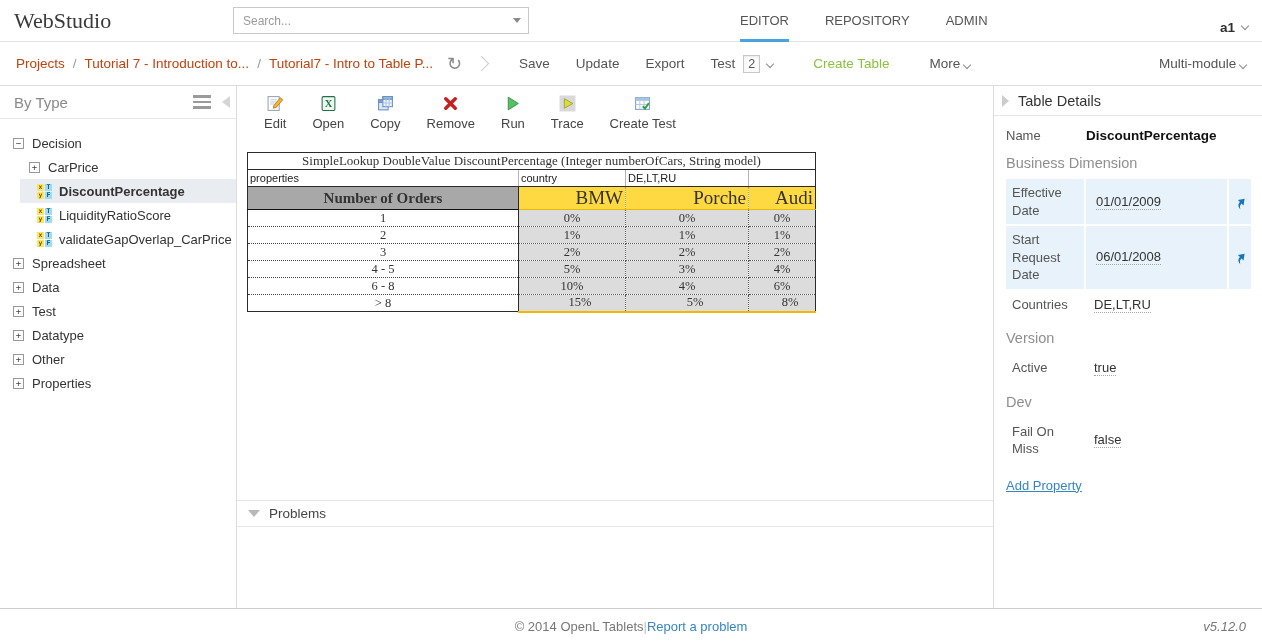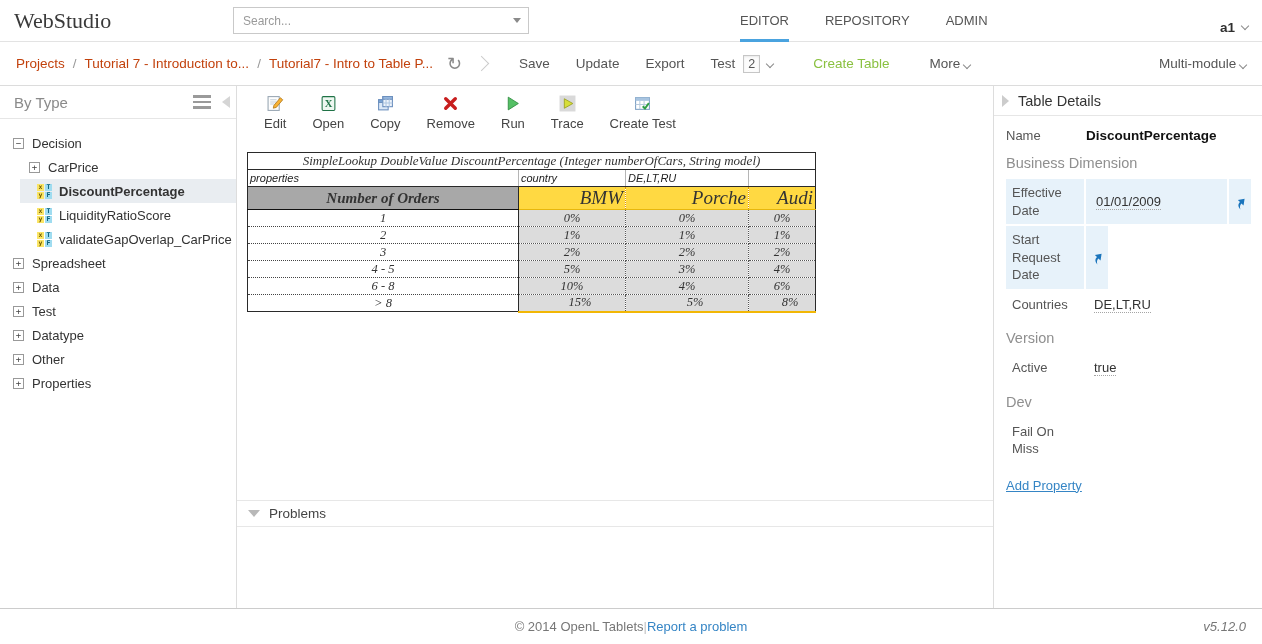--- a/index.html
+++ b/index.html
@@ -54,21 +54,21 @@
   .dt-icon { flex:0 0 auto; width:15px; height:15px; display:grid; grid-template-columns:7px 7px; grid-template-rows:7px 7px; gap:1px; margin-right:7px; }
   .dt-icon span { font-size:6.5px; line-height:7px; text-align:center; font-weight:bold; font-family:"DejaVu Sans Mono", monospace; }
   .dt-icon .cy { background:#fbe565; color:#6d5c00; }
   .dt-icon .cb { background:#9fdcf0; color:#0b5e7a; }
 
   
   .main { flex:1; display:flex; flex-direction:column; border-right:1px solid #ddd; background:#fff; }
   .main-toolbar { height:59px; display:flex; align-items:flex-start; padding:9px 0 0 14px; }
   .tool { display:flex; flex-direction:column; align-items:center; gap:4px; padding:0 13px; cursor:pointer; font-size:13px; color:#444; }
   .tool svg { display:block; }
-  .table-area { height:355px; padding:7px 0 0 10px;font-style:italic; }
+  .table-area { height:355px; padding:7px 0 0 10px; }
   table.dtable { border-collapse:collapse; table-layout:fixed; font-family:"Liberation Serif", serif; border:1px solid #2a2a2a; }
   .dtable td { height:17px; padding:0 2px; overflow:hidden; white-space:nowrap; }
   .t-title { text-align:center; font-size:13px; border-bottom:1px solid #2a2a2a; height:18px; }
   .t-prop { font-family:"Liberation Sans", sans-serif; font-size:11px; color:#222; border-bottom:1px solid #2a2a2a; border-right:1px solid #b5b5b5; height:18px; padding:0 4px; }
   .t-prop.lastcol { border-right:none; }
   .h-orders { background:#a8a8a8; font-weight:bold; font-size:15px; text-align:center; border-right:1px solid #2a2a2a; border-bottom:1px solid #111; }
   .h-brand { background:#ffd942; font-size:19px; text-align:right; border-right:1px dotted #d9930f; border-bottom:1px solid #e7b70c; }
   .h-brand.lastcol { border-right:none; }
   .d-num { text-align:center; font-size:12.5px; background:#fff; border-right:1px solid #2a2a2a; border-bottom:1px dotted #444; }
   .d-val { text-align:center; font-size:12.5px; background:#dcdcdc; border-right:1px dotted #555; border-bottom:1px dotted #555; }
@@ -374,37 +374,43 @@
             <div class="prop-value">
               <span class="dotted">01/01/2009</span>
             </div>
             <div class="prop-action">
               <svg width="14" height="14" viewBox="0 0 14 14" style="transform:rotate(-45deg)">
                 <path d="M2 12.5 C2.3 8.5 4 7 7 7 L7 4 L12.5 8 L7 12 L7 9 C5 9 3.5 10 2 12.5 Z" fill="#1b75bc"></path>
               </svg>
             </div>
           </div><div class="prop-row hl">
             <div class="prop-label">Start Request Date</div>
+            <div class="prop-value">
+              <span class="dotted">06/01/2008</span>
+            </div>
             <div class="prop-action">
               <svg width="14" height="14" viewBox="0 0 14 14" style="transform:rotate(-45deg)">
                 <path d="M2 12.5 C2.3 8.5 4 7 7 7 L7 4 L12.5 8 L7 12 L7 9 C5 9 3.5 10 2 12.5 Z" fill="#1b75bc"></path>
               </svg>
             </div>
           </div><div class="prop-row">
             <div class="prop-label">Countries</div>
             <div class="prop-value">
               <span class="dotted">DE,LT,RU</span>
             </div>
           </div><div class="section-title">Version</div><div class="prop-row">
             <div class="prop-label">Active</div>
             <div class="prop-value">
               <span class="dotted">true</span>
             </div>
           </div><div class="section-title">Dev</div><div class="prop-row">
             <div class="prop-label">Fail On Miss</div>
+            <div class="prop-value">
+              <span class="dotted">false</span>
+            </div>
           </div><span class="add-link">Add Property</span></div>
     </div>
   </div>
 
   <div class="footer">
     <span>© 2014 OpenL Tablets</span>
     <span class="sep">|</span>
     <span class="report">Report a problem</span>
     <span class="version">v5.12.0</span>
   </div>

